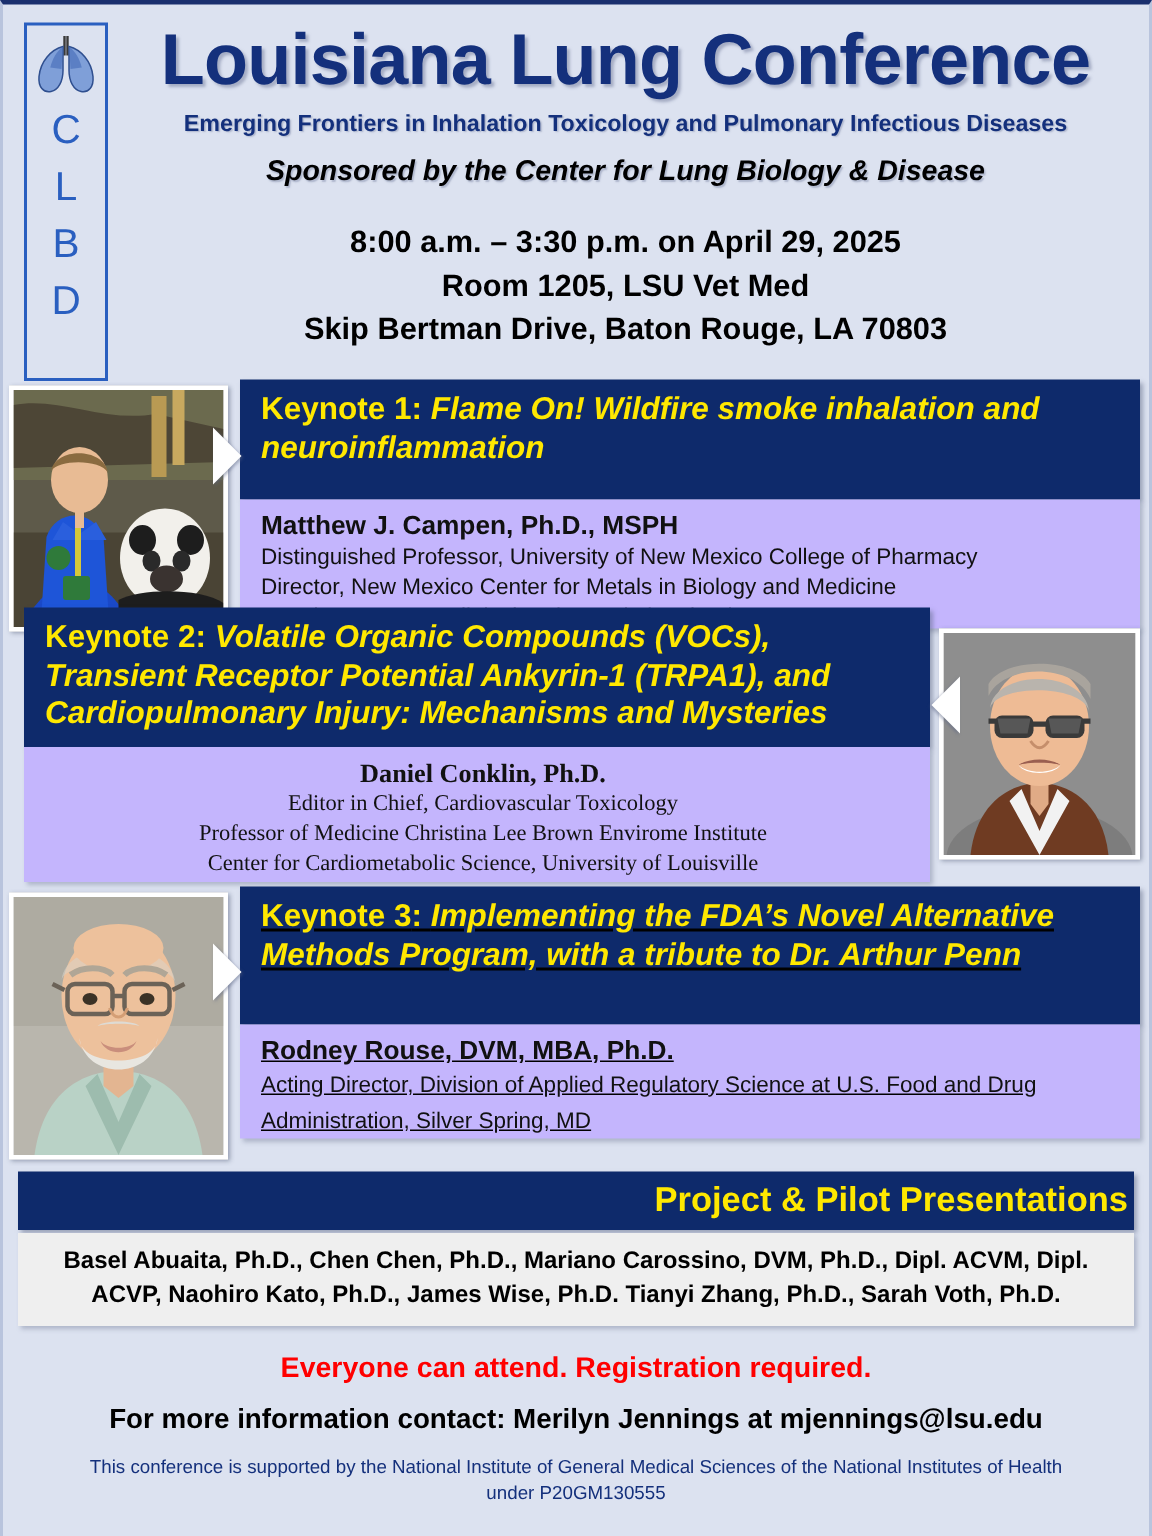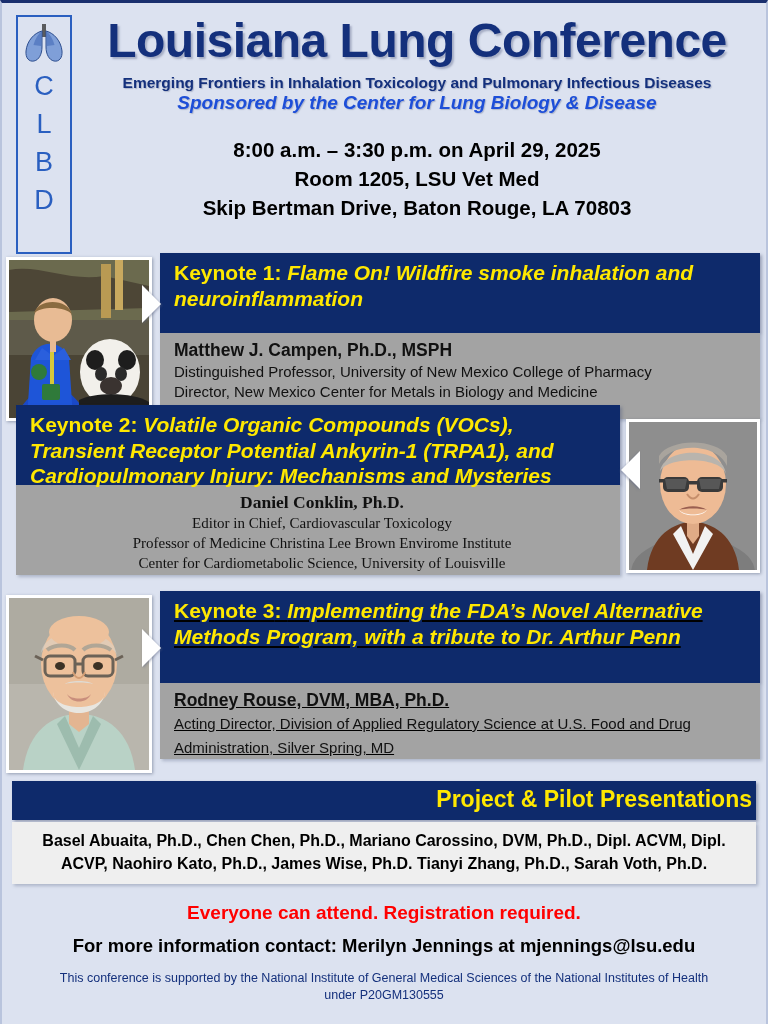--- a/index.html
+++ b/index.html
@@ -36,21 +36,21 @@
   h1.main-title{
     margin:0;font-size:48px;font-weight:bold;color:#14307c;
     letter-spacing:-0.5px;line-height:1.0;
     text-shadow:2px 2px 2px rgba(120,130,160,0.55);
   }
   .subtitle{
     margin-top:9px;font-size:15.5px;font-weight:bold;color:#14307c;
     text-shadow:1px 1px 1px rgba(130,140,170,0.5);
   }
   .sponsor{
-    margin-top:0;font-size:19px;font-style:italic;font-weight:bold;color:#1d4ed8;
+    margin-top:12px;font-size:19px;font-style:italic;font-weight:bold;color:#000000;
     text-shadow:1px 1px 1px rgba(130,140,170,0.5);
   }
   .logistics{margin-top:21px;color:#000;}
   .logistics div{font-size:20.5px;font-weight:bold;line-height:1.42;}
 
   
   .kn{position:relative;margin:0;}
   .photo{
     position:absolute;background:#ccc;border:3px solid #fff;
     box-shadow:1px 1px 3px rgba(60,70,100,.45);
@@ -58,21 +58,21 @@
   }
   .band{
     background:#0e2a6b;color:#ffe800;box-sizing:border-box;
     padding:7px 12px 9px 14px;
     box-shadow:2px 2px 3px rgba(90,100,130,.5);
   }
   .band .ktitle{font-size:21px;font-weight:bold;line-height:1.22;}
   .band .ktitle .num{font-style:normal;}
   .band .ktitle .name{font-style:italic;}
   .bio{
-    background:#a3a3a3;box-sizing:border-box;
+    background:#c4b5fd;box-sizing:border-box;
     box-shadow:2px 2px 3px rgba(90,100,130,.35);
     color:#111;padding:6px 12px 8px 14px;
   }
   .bio .who{font-size:17.5px;font-weight:bold;line-height:1.3;}
   .bio .line{font-size:15px;line-height:1.33;}
 
   .notch{position:absolute;width:0;height:0;}
   .notch.right{
     border-top:19px solid transparent;border-bottom:19px solid transparent;
     border-left:19px solid #ffffff;
@@ -199,21 +199,21 @@
           <rect x="93" y="57" width="5" height="3.5"></rect>
         </g>
         <path d="M36 57 L58 57 L56 67 L38 67 Z" fill="#6a6a6a" opacity=".6"></path>
         <path d="M70 57 L92 57 L90 67 L72 67 Z" fill="#6a6a6a" opacity=".6"></path>
         <path d="M50 88 C56 94, 72 94, 78 88 C74 95, 54 95, 50 88 Z" fill="#ffffff"></path>
         <path d="M50 88 C57 83, 71 83, 78 88 C72 86, 56 86, 50 88 Z" fill="#9a5f50"></path>
         <path d="M58 72 C62 78, 66 78, 70 72" stroke="#c58e6b" stroke-width="2" fill="none"></path>
       </svg>
     </div>
     <div class="notch left" style="right:126px;top:46px;"></div>
-    <div class="band" style="margin-left:14px;margin-right:146px;height:80px;">
+    <div class="band" style="margin-left:14px;margin-right:146px;height:93px;">
       <div class="ktitle">
         <span class="num">Keynote 2</span><span>: </span><span class="name">Volatile Organic Compounds (VOCs), Transient Receptor Potential Ankyrin-1 (TRPA1), and Cardiopulmonary Injury: Mechanisms and Mysteries</span>
       </div>
     </div>
     <div class="bio" style="margin-left:14px;margin-right:146px;height:90px;text-align:center;padding-right:6px;font-family:Liberation Serif, serif;">
       <div class="who">Daniel Conklin, Ph.D.</div>
       <div class="line">Editor in Chief, Cardiovascular Toxicology</div>
       <div class="line">Professor of Medicine Christina Lee Brown Envirome Institute</div>
       <div class="line">Center for Cardiometabolic Science, University of Louisville</div>
     </div>

